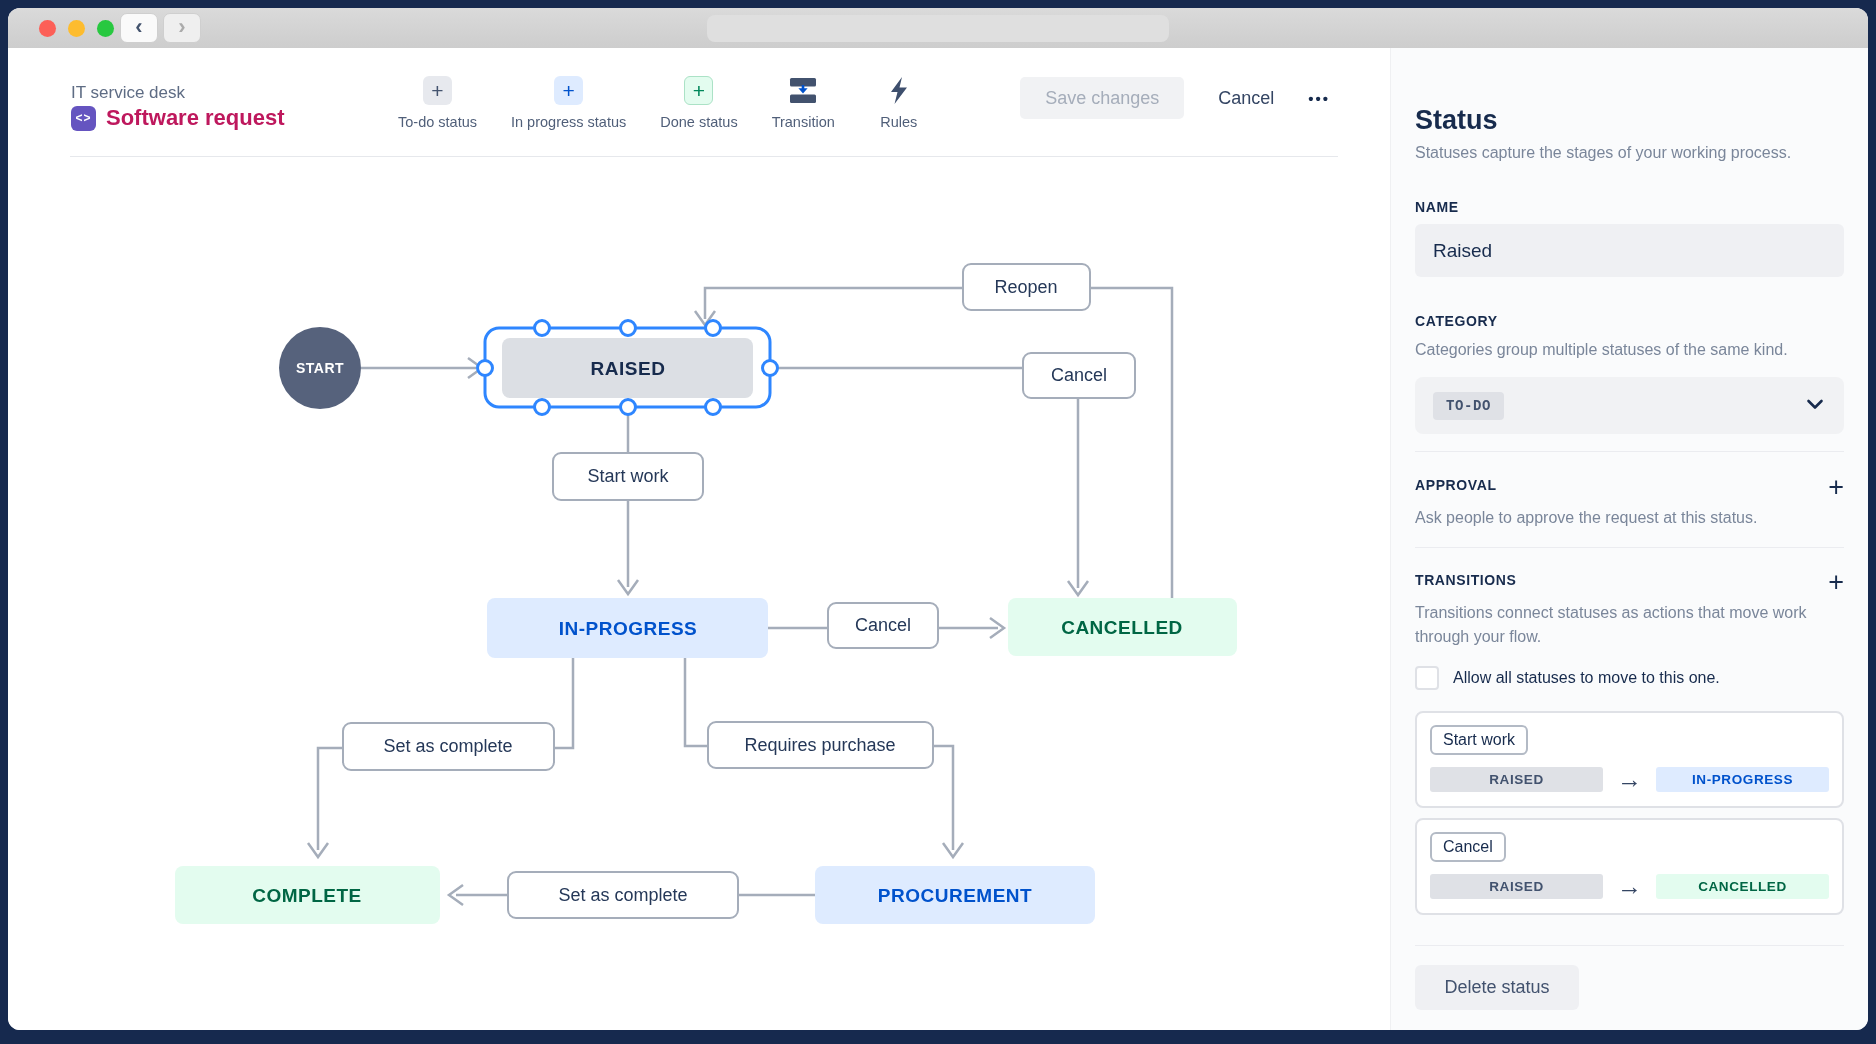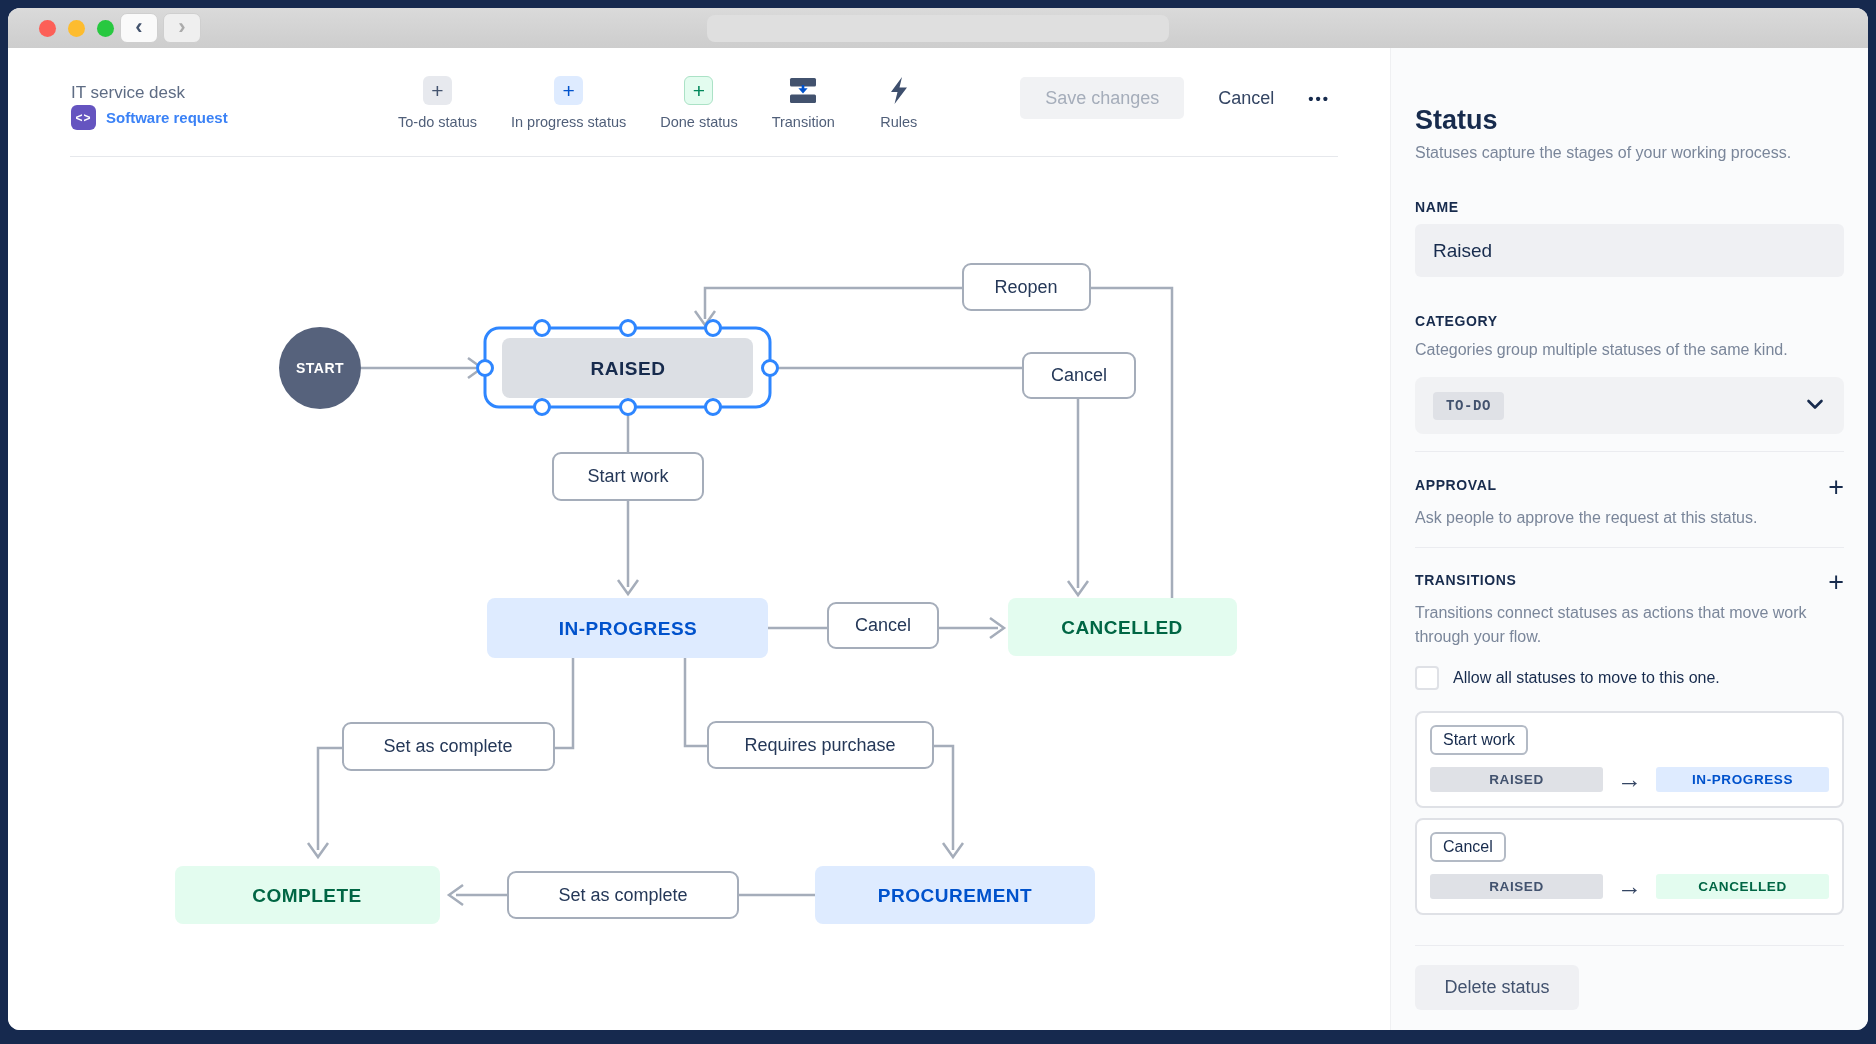--- a/index.html
+++ b/index.html
@@ -38,21 +38,21 @@
   
   .appheader{position:absolute;left:0;top:40px;width:1382px;height:109px;background:#fff;}
   .appheader .divider{position:absolute;left:62px;top:108px;width:1268px;height:1px;background:#e6e8ec;}
   .project-label{position:absolute;left:63px;top:35px;font-size:17px;color:#5e6c84;}
   .title-row{position:absolute;left:63px;top:57px;display:flex;align-items:center;gap:10px;}
   .code-badge{
     width:25px;height:25px;border-radius:6px;background:#6554c0;color:#fff;
     display:flex;align-items:center;justify-content:center;
     font-size:12px;font-weight:bold;letter-spacing:1px;
   }
-  .app-title{font-size:15px;font-weight:bold;color:#3b82f6;}
+  .app-title{font-size:22px;font-weight:bold;color:#be185d;}
   .toolbar{position:absolute;left:390px;top:28px;display:flex;align-items:flex-start;gap:34px;}
   .tool{display:flex;flex-direction:column;align-items:center;gap:9px;min-width:60px;}
   .tool-label{font-size:14.5px;color:#505f79;white-space:nowrap;}
   .plusbtn{
     width:29px;height:29px;border-radius:6px;display:flex;align-items:center;justify-content:center;
     font-size:21px;line-height:1;box-sizing:border-box;
   }
   .plusbtn.gray{background:#e7e9ee;color:#44546f;}
   .plusbtn.blue{background:#deebff;color:#0052cc;}
   .plusbtn.green{background:#e3fcef;color:#00875a;border:1px solid #abe2c6;}

